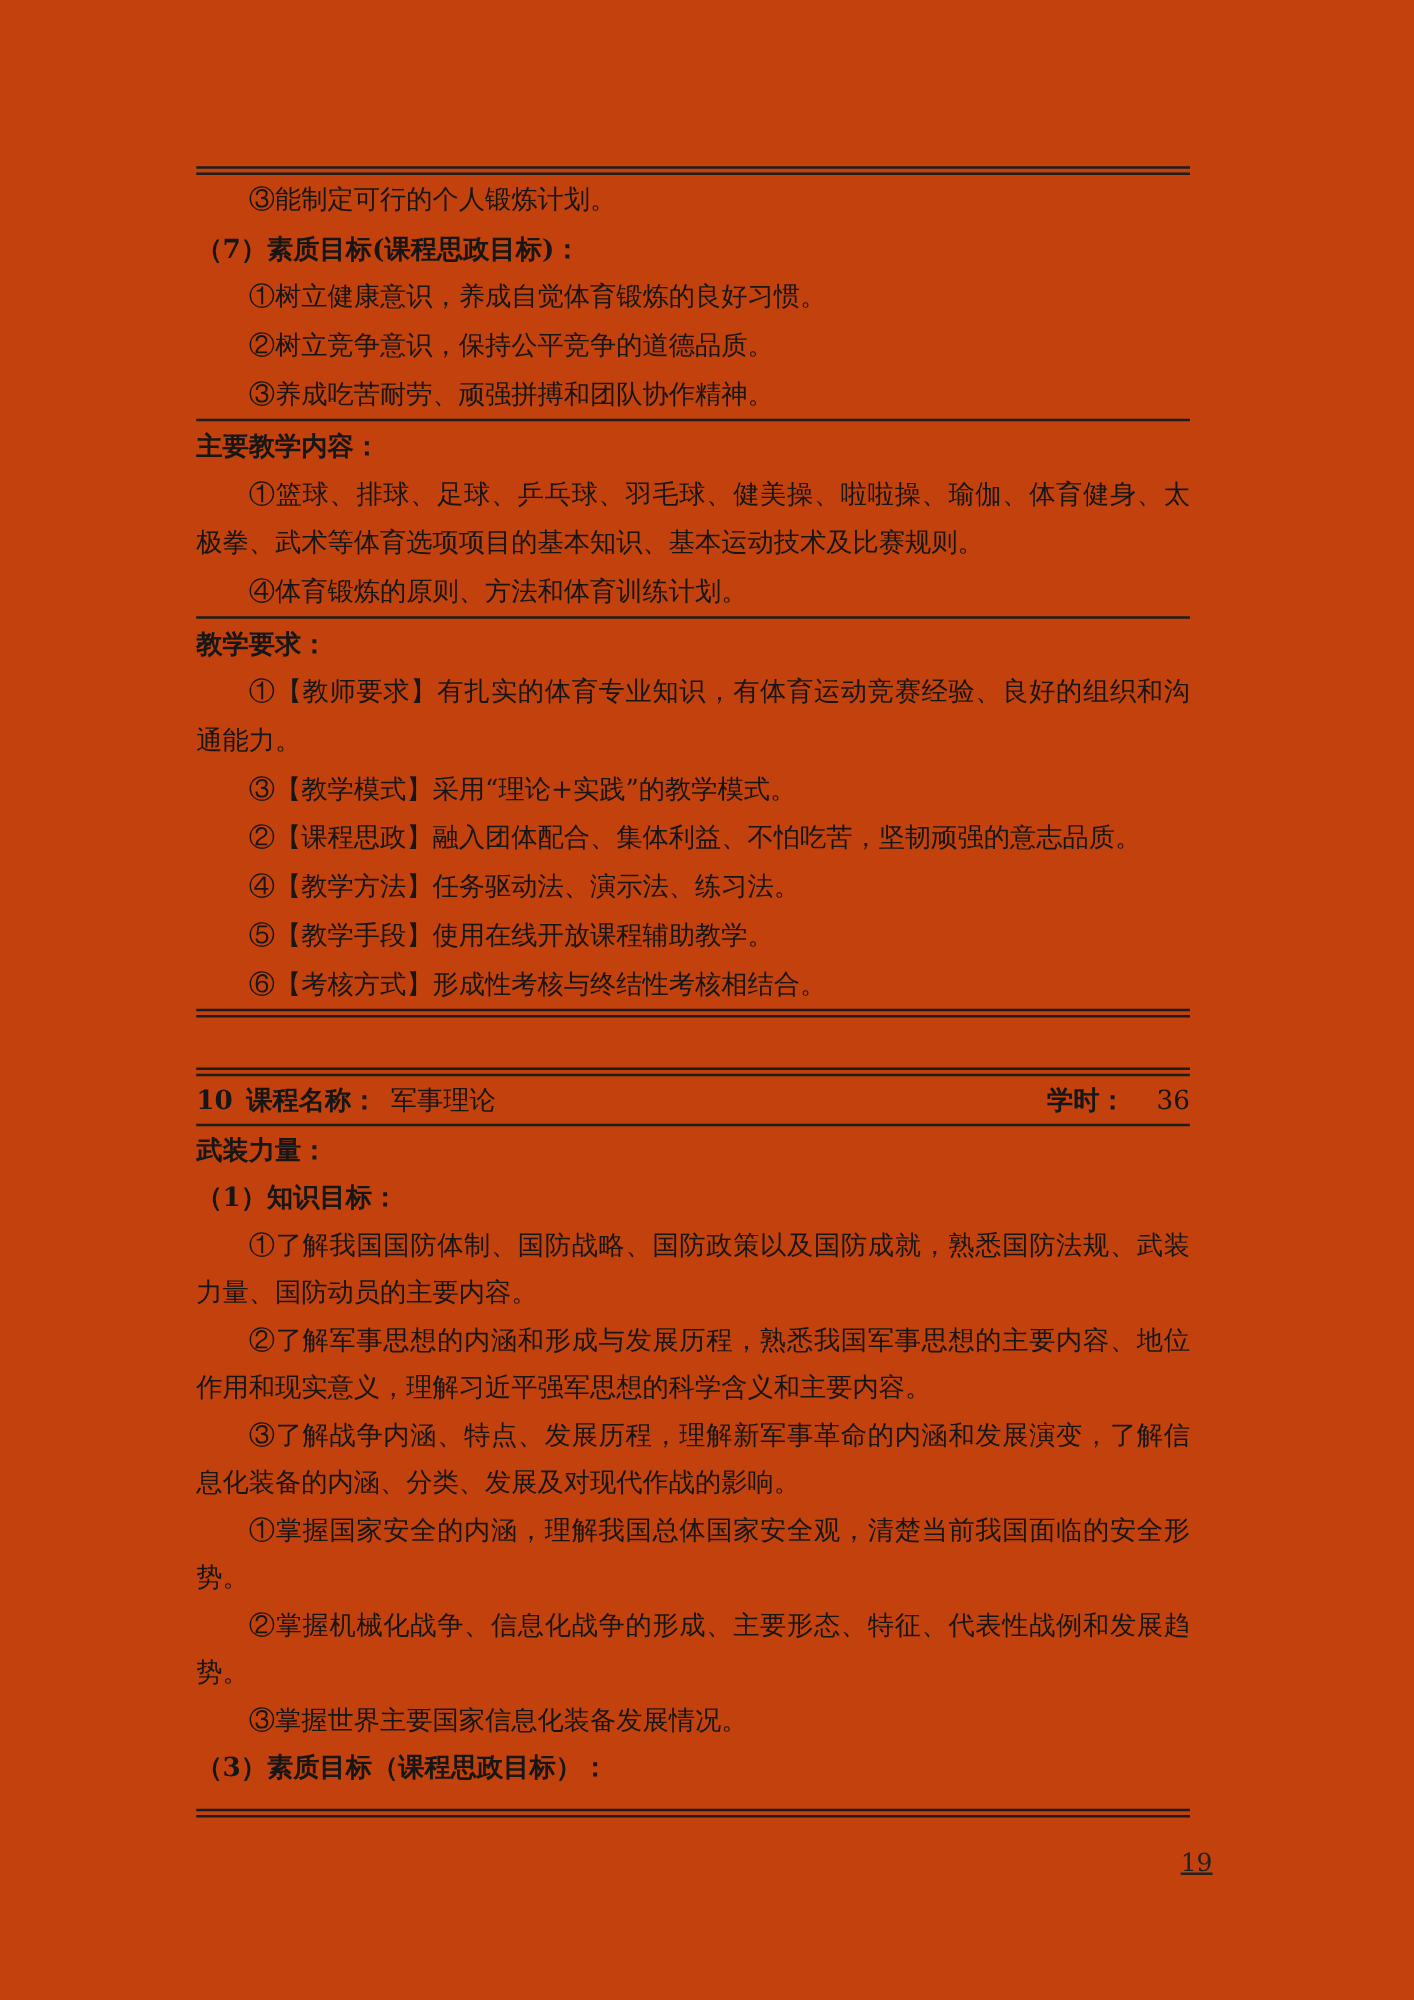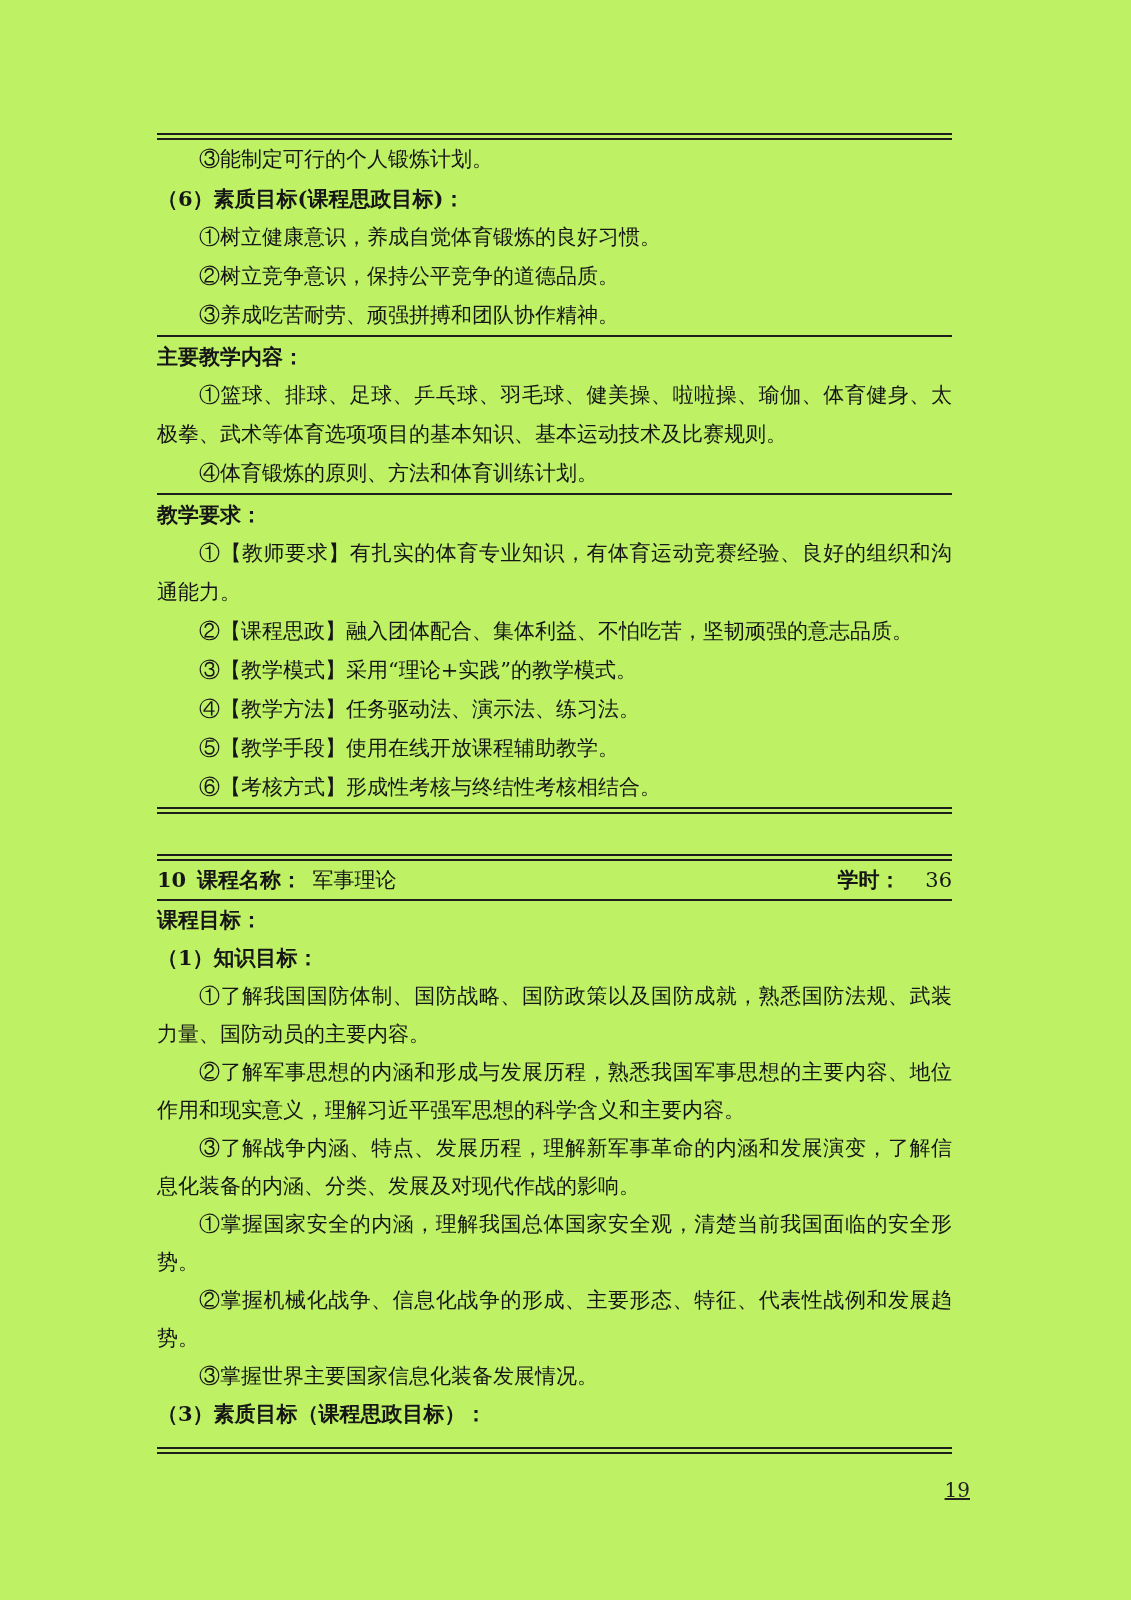--- a/index.html
+++ b/index.html
@@ -5,21 +5,21 @@
   html, body { margin: 0; padding: 0; }
   body {
     width: 1131px; height: 1600px;
     background: #ffffff;
     font-family: "DejaVu Serif", "Liberation Serif", serif;
     color: #161616;
   }
   .page {
     position: relative;
     width: 1131px; height: 1600px;
-    background: #bef264;
+    background: #c2410c;
     overflow: hidden;
   }
   .content {
     position: absolute;
     left: 157px; top: 0;
     width: 795px;
   }
   .rule-dbl {
     height: 3px;
     border-top: 2px solid #1d1d1d;
@@ -67,37 +67,37 @@
 <body>
 
 <div class="page">
   <div class="content">
 
     <div class="rule-dbl rule-top"></div>
 
     <div class="sec9">
       <p class="para">③能制定可行的个人锻炼计划。</p>
 
-      <h3 class="hd">（6）素质目标(课程思政目标)：</h3>
+      <h3 class="hd">（7）素质目标(课程思政目标)：</h3>
       <p class="para">①树立健康意识，养成自觉体育锻炼的良好习惯。</p>
       <p class="para">②树立竞争意识，保持公平竞争的道德品质。</p>
       <p class="para">③养成吃苦耐劳、顽强拼搏和团队协作精神。</p>
 
       <div class="rule-sgl"></div>
 
       <h3 class="hd">主要教学内容：</h3>
       <p class="para">①篮球、排球、足球、乒乓球、羽毛球、健美操、啦啦操、瑜伽、体育健身、太极拳、武术等体育选项项目的基本知识、基本运动技术及比赛规则。</p>
       <p class="para">④体育锻炼的原则、方法和体育训练计划。</p>
 
       <div class="rule-sgl"></div>
 
       <h3 class="hd">教学要求：</h3>
       <p class="para">①【教师要求】有扎实的体育专业知识，有体育运动竞赛经验、良好的组织和沟通能力。</p>
+      <p class="para">③【教学模式】采用“理论+实践”的教学模式。</p>
       <p class="para">②【课程思政】融入团体配合、集体利益、不怕吃苦，坚韧顽强的意志品质。</p>
-      <p class="para">③【教学模式】采用“理论+实践”的教学模式。</p>
       <p class="para">④【教学方法】任务驱动法、演示法、练习法。</p>
       <p class="para">⑤【教学手段】使用在线开放课程辅助教学。</p>
       <p class="para">⑥【考核方式】形成性考核与终结性考核相结合。</p>
     </div>
 
     <div class="rule-dbl"></div>
 
     <div class="spacer"></div>
 
     <div class="rule-dbl"></div>
@@ -110,21 +110,21 @@
           <span>军事理论</span>
         </div>
         <div class="course-hours">
           <span class="b">学时：</span>
           <span class="hours-value">36</span>
         </div>
       </div>
 
       <div class="rule-sgl"></div>
 
-      <h3 class="hd">课程目标：</h3>
+      <h3 class="hd">武装力量：</h3>
 
       <h3 class="hd">（1）知识目标：</h3>
       <p class="para">①了解我国国防体制、国防战略、国防政策以及国防成就，熟悉国防法规、武装力量、国防动员的主要内容。</p>
       <p class="para">②了解军事思想的内涵和形成与发展历程，熟悉我国军事思想的主要内容、地位作用和现实意义，理解习近平强军思想的科学含义和主要内容。</p>
       <p class="para">③了解战争内涵、特点、发展历程，理解新军事革命的内涵和发展演变，了解信息化装备的内涵、分类、发展及对现代作战的影响。</p>
 
       <p class="para">①掌握国家安全的内涵，理解我国总体国家安全观，清楚当前我国面临的安全形势。</p>
       <p class="para">②掌握机械化战争、信息化战争的形成、主要形态、特征、代表性战例和发展趋势。</p>
       <p class="para">③掌握世界主要国家信息化装备发展情况。</p>
 

